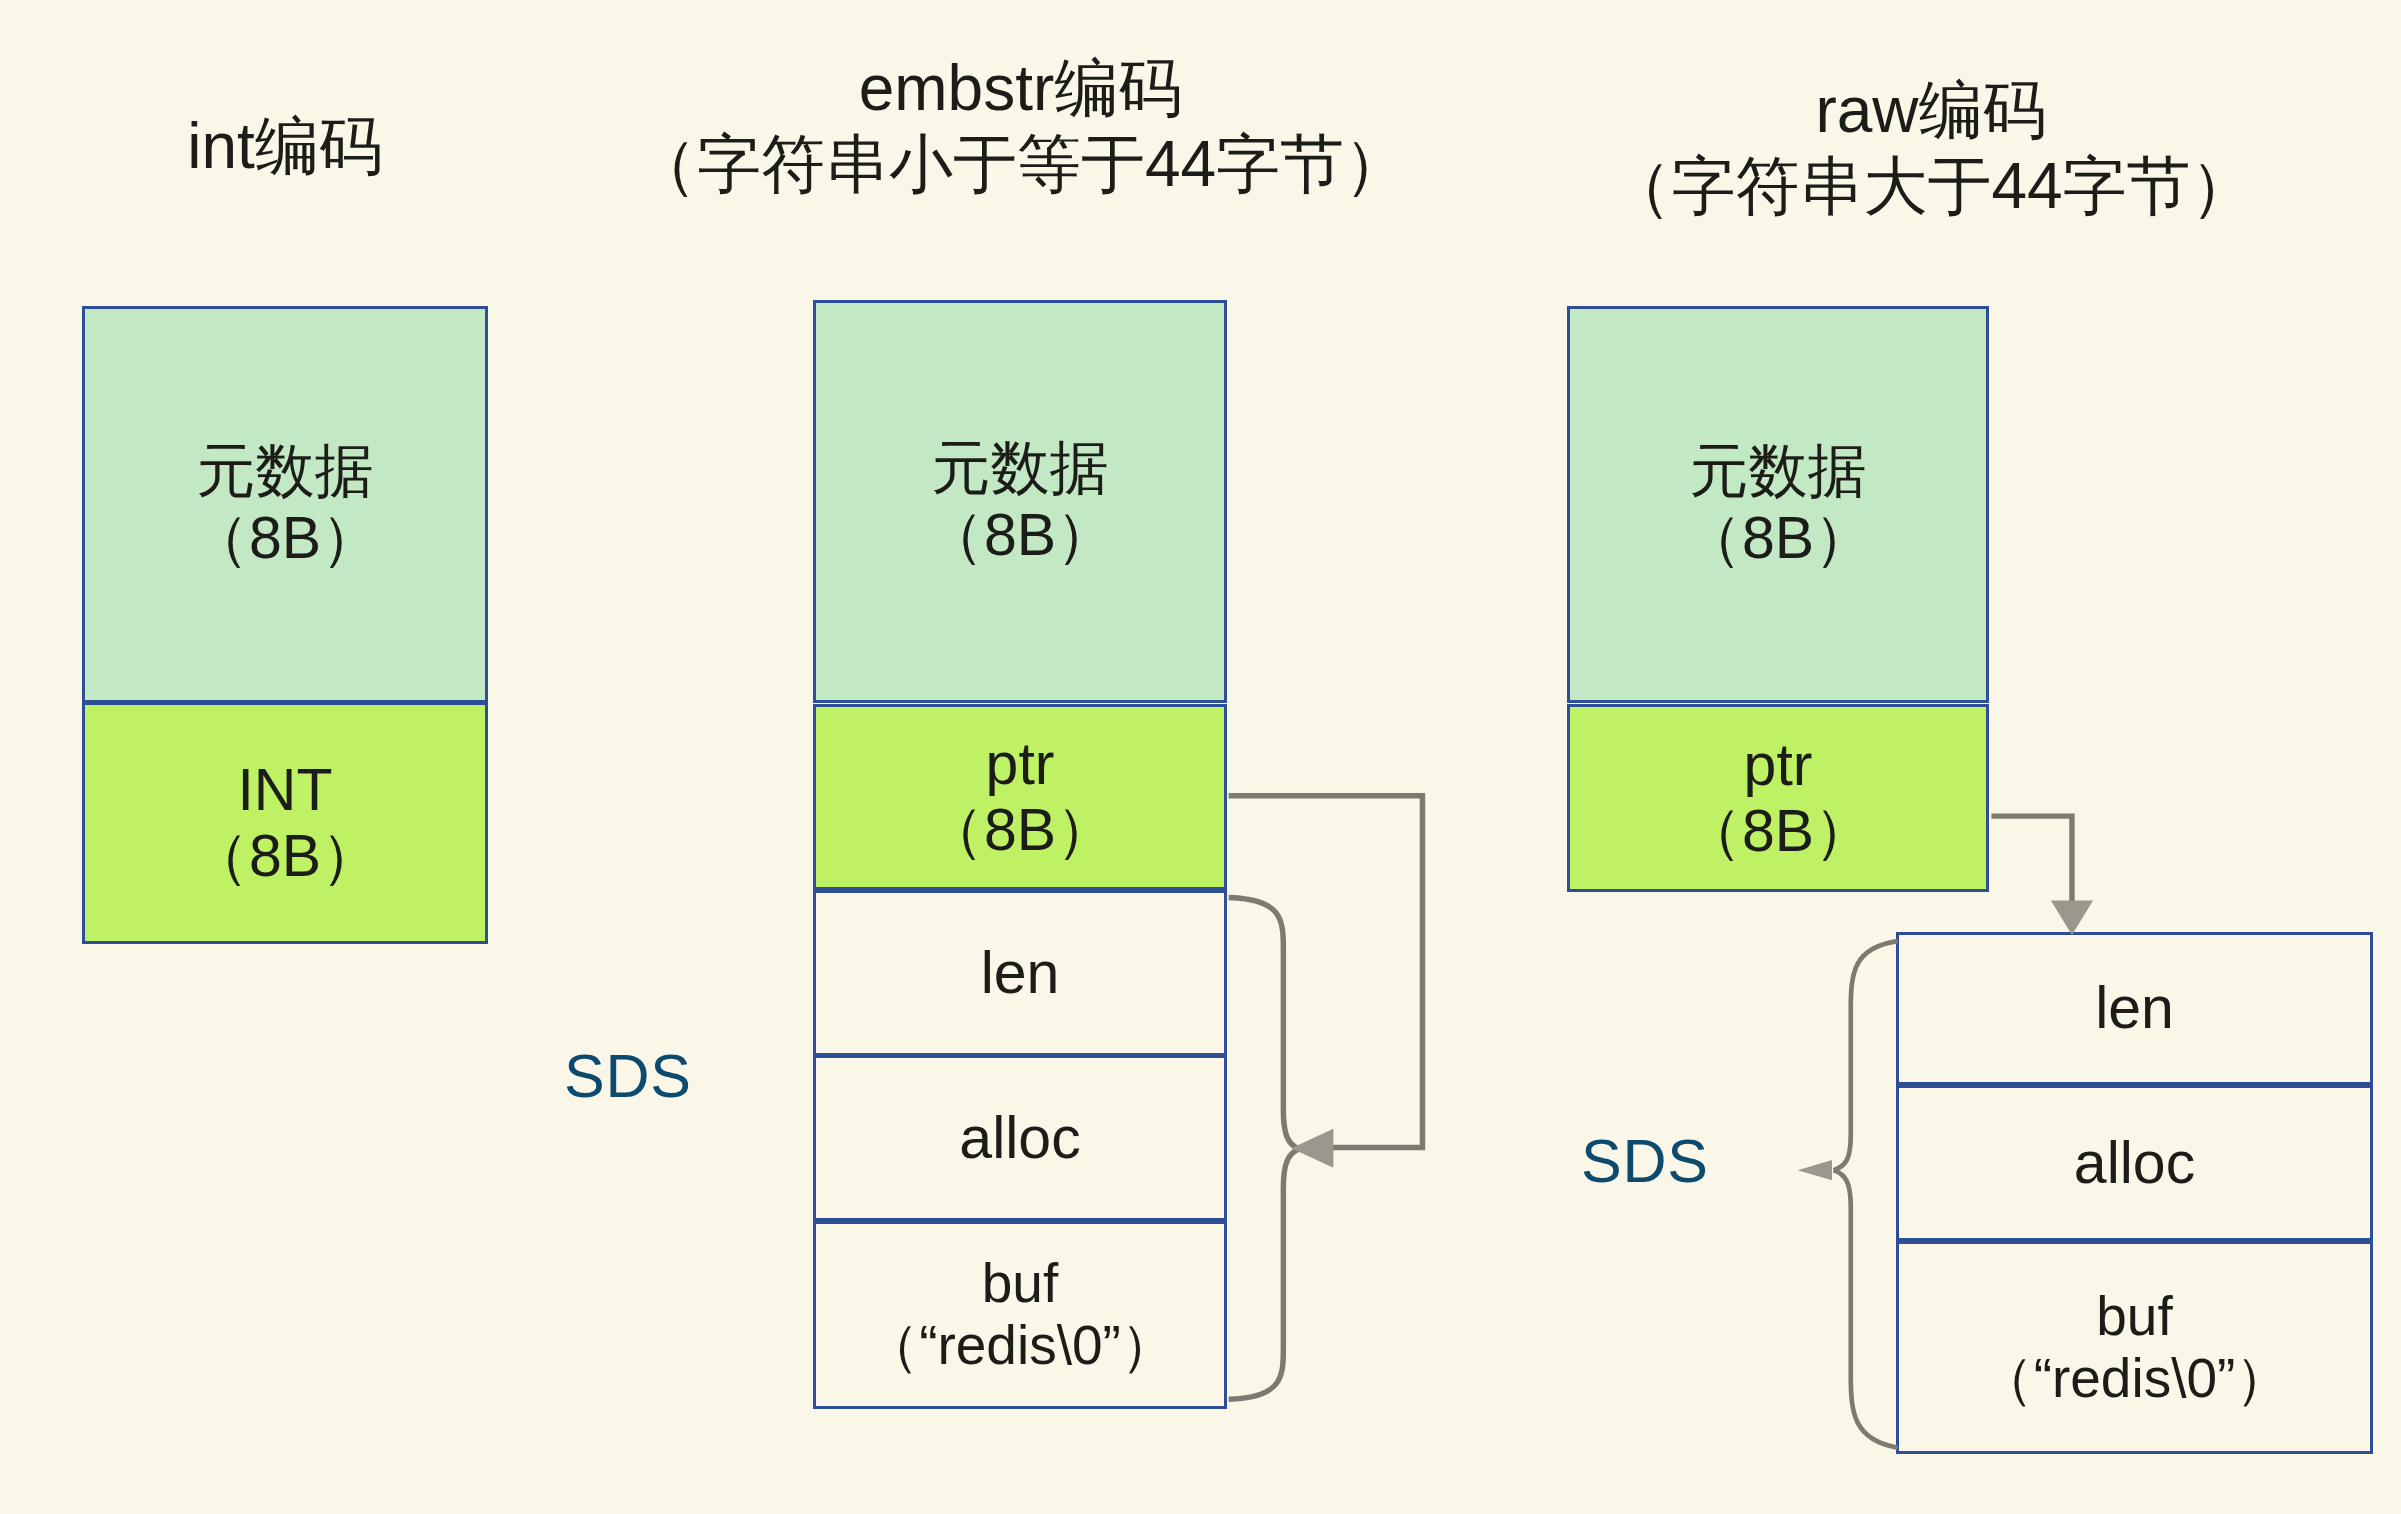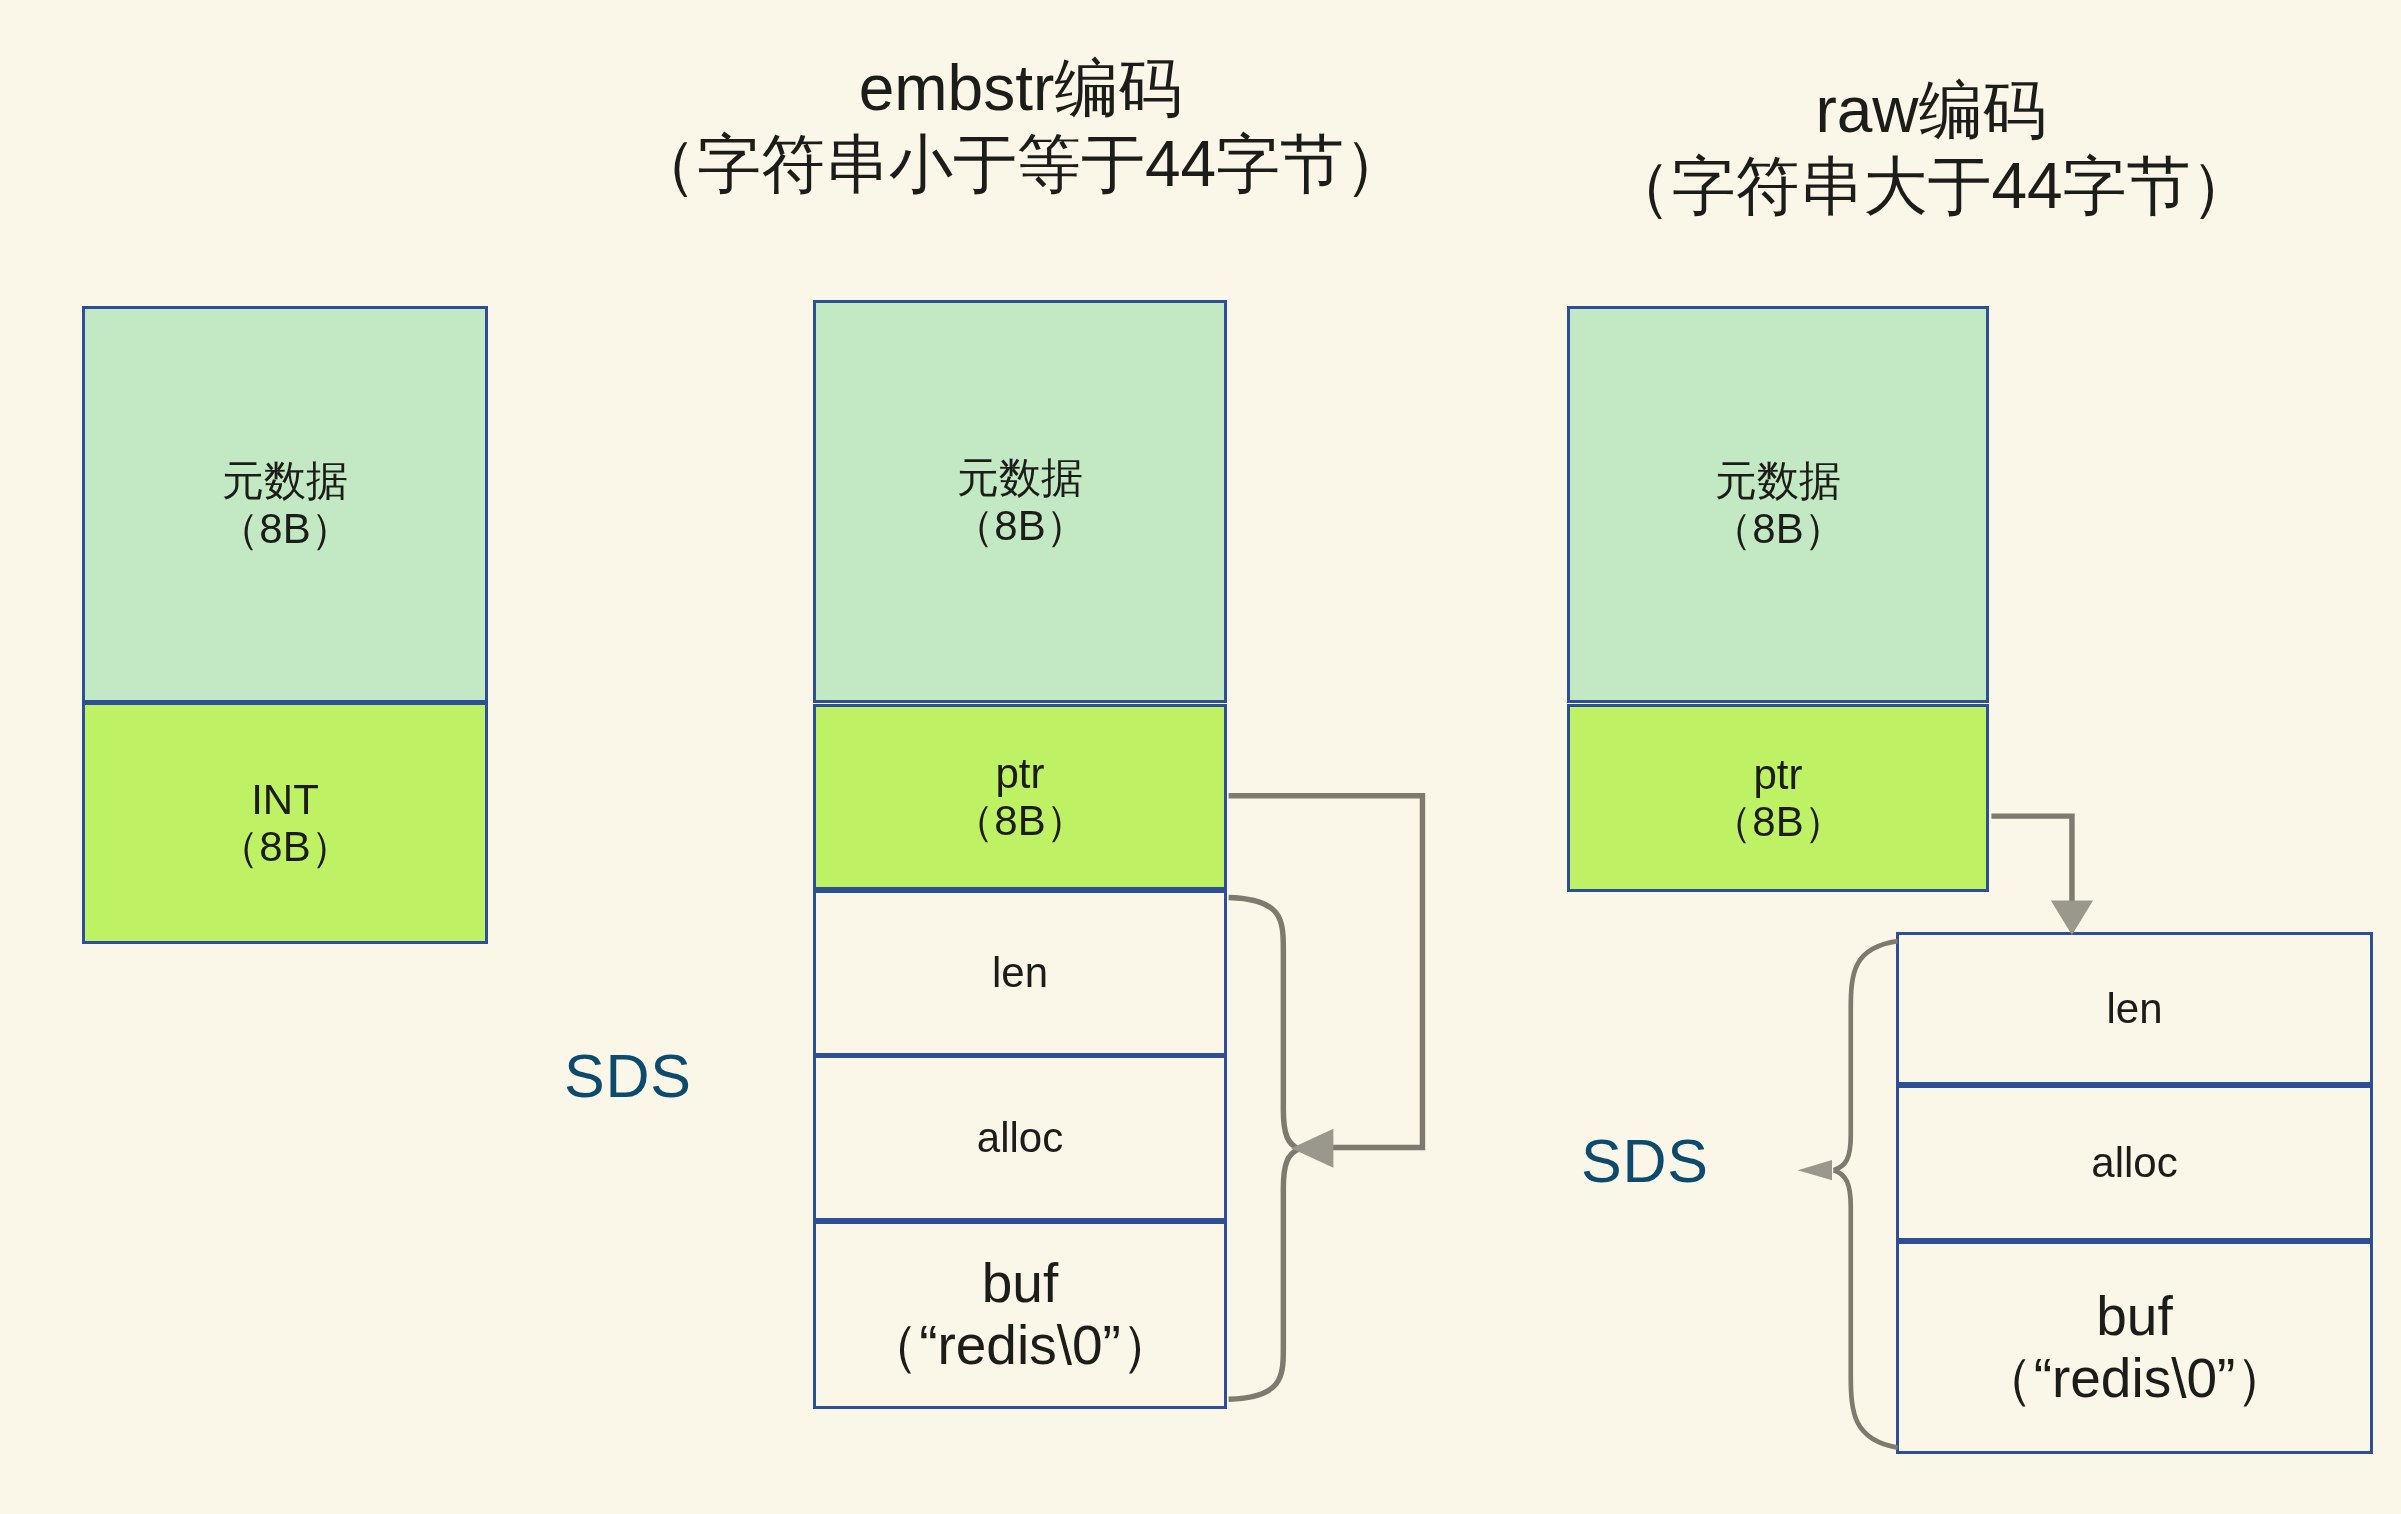--- a/index.html
+++ b/index.html
@@ -25,21 +25,21 @@
   }
 
   .box{
     position:absolute;
     box-sizing:border-box;
     border:3.9px solid #2e4f96;
     display:flex;
     align-items:center;
     justify-content:center;
     text-align:center;
-    font-size:42px;
+    font-size:59px;
     line-height:1.12;
     color:#1c1c18;
     white-space:pre-line;
   }
   .box.green{background:#c2e8c4;}
   .box.yellow{background:#bef264;}
   .box.plain{background:#faf7e9;}
 
   .sds-label{
     position:absolute;
@@ -55,20 +55,21 @@
   }
   .conn{fill:none;stroke:#7d7a70;stroke-width:7;}
   .conn-thin{fill:none;stroke:#7d7a70;stroke-width:6;}
   .arrowfill{fill:#9a978c;stroke:none;}
 </style>
 </head>
 <body>
 
 <div id="stage">
 
+  <div class="col-title" style="left:35px;top:109px;width:500px;">int编码</div>
 
   <div class="box green" style="left:82px;top:306px;width:406px;height:397px;">元数据
 （8B）</div>
 
   <div class="box yellow" style="left:82px;top:702px;width:406px;height:242px;">INT
 （8B）</div>
 
   <div class="col-title" style="left:532px;top:51px;width:977px;">embstr编码
 （字符串小于等于44字节）</div>
 

